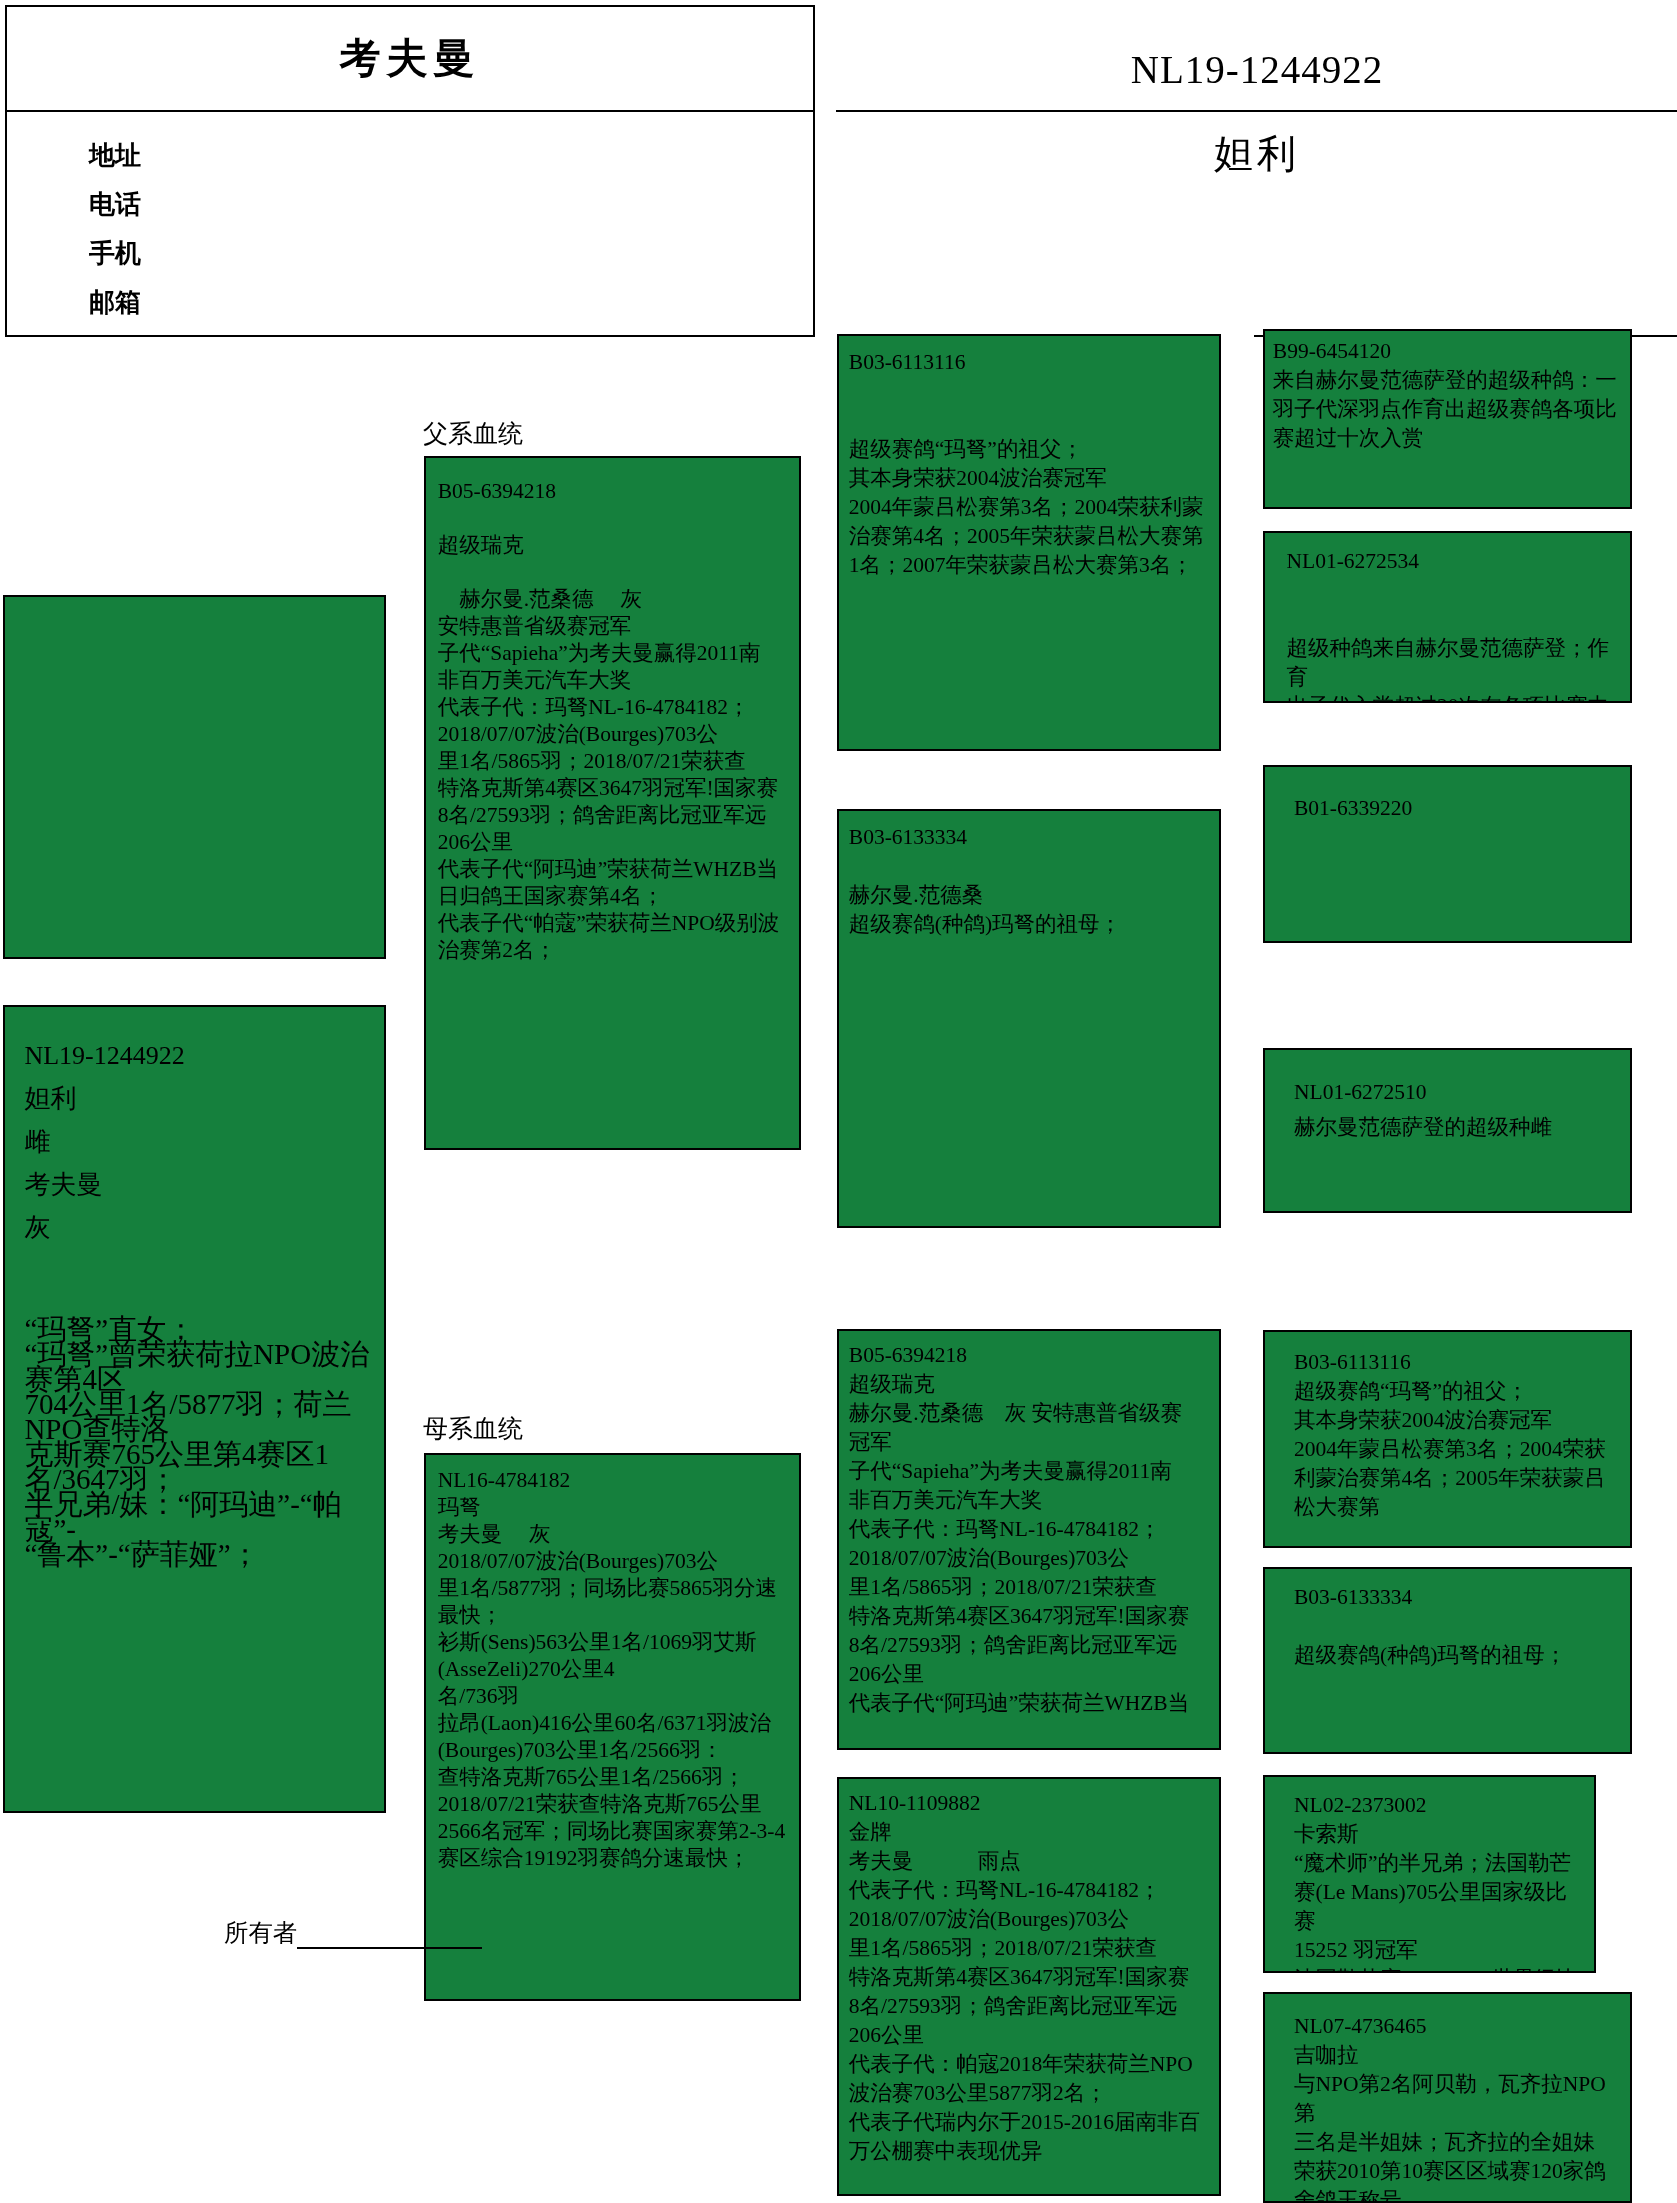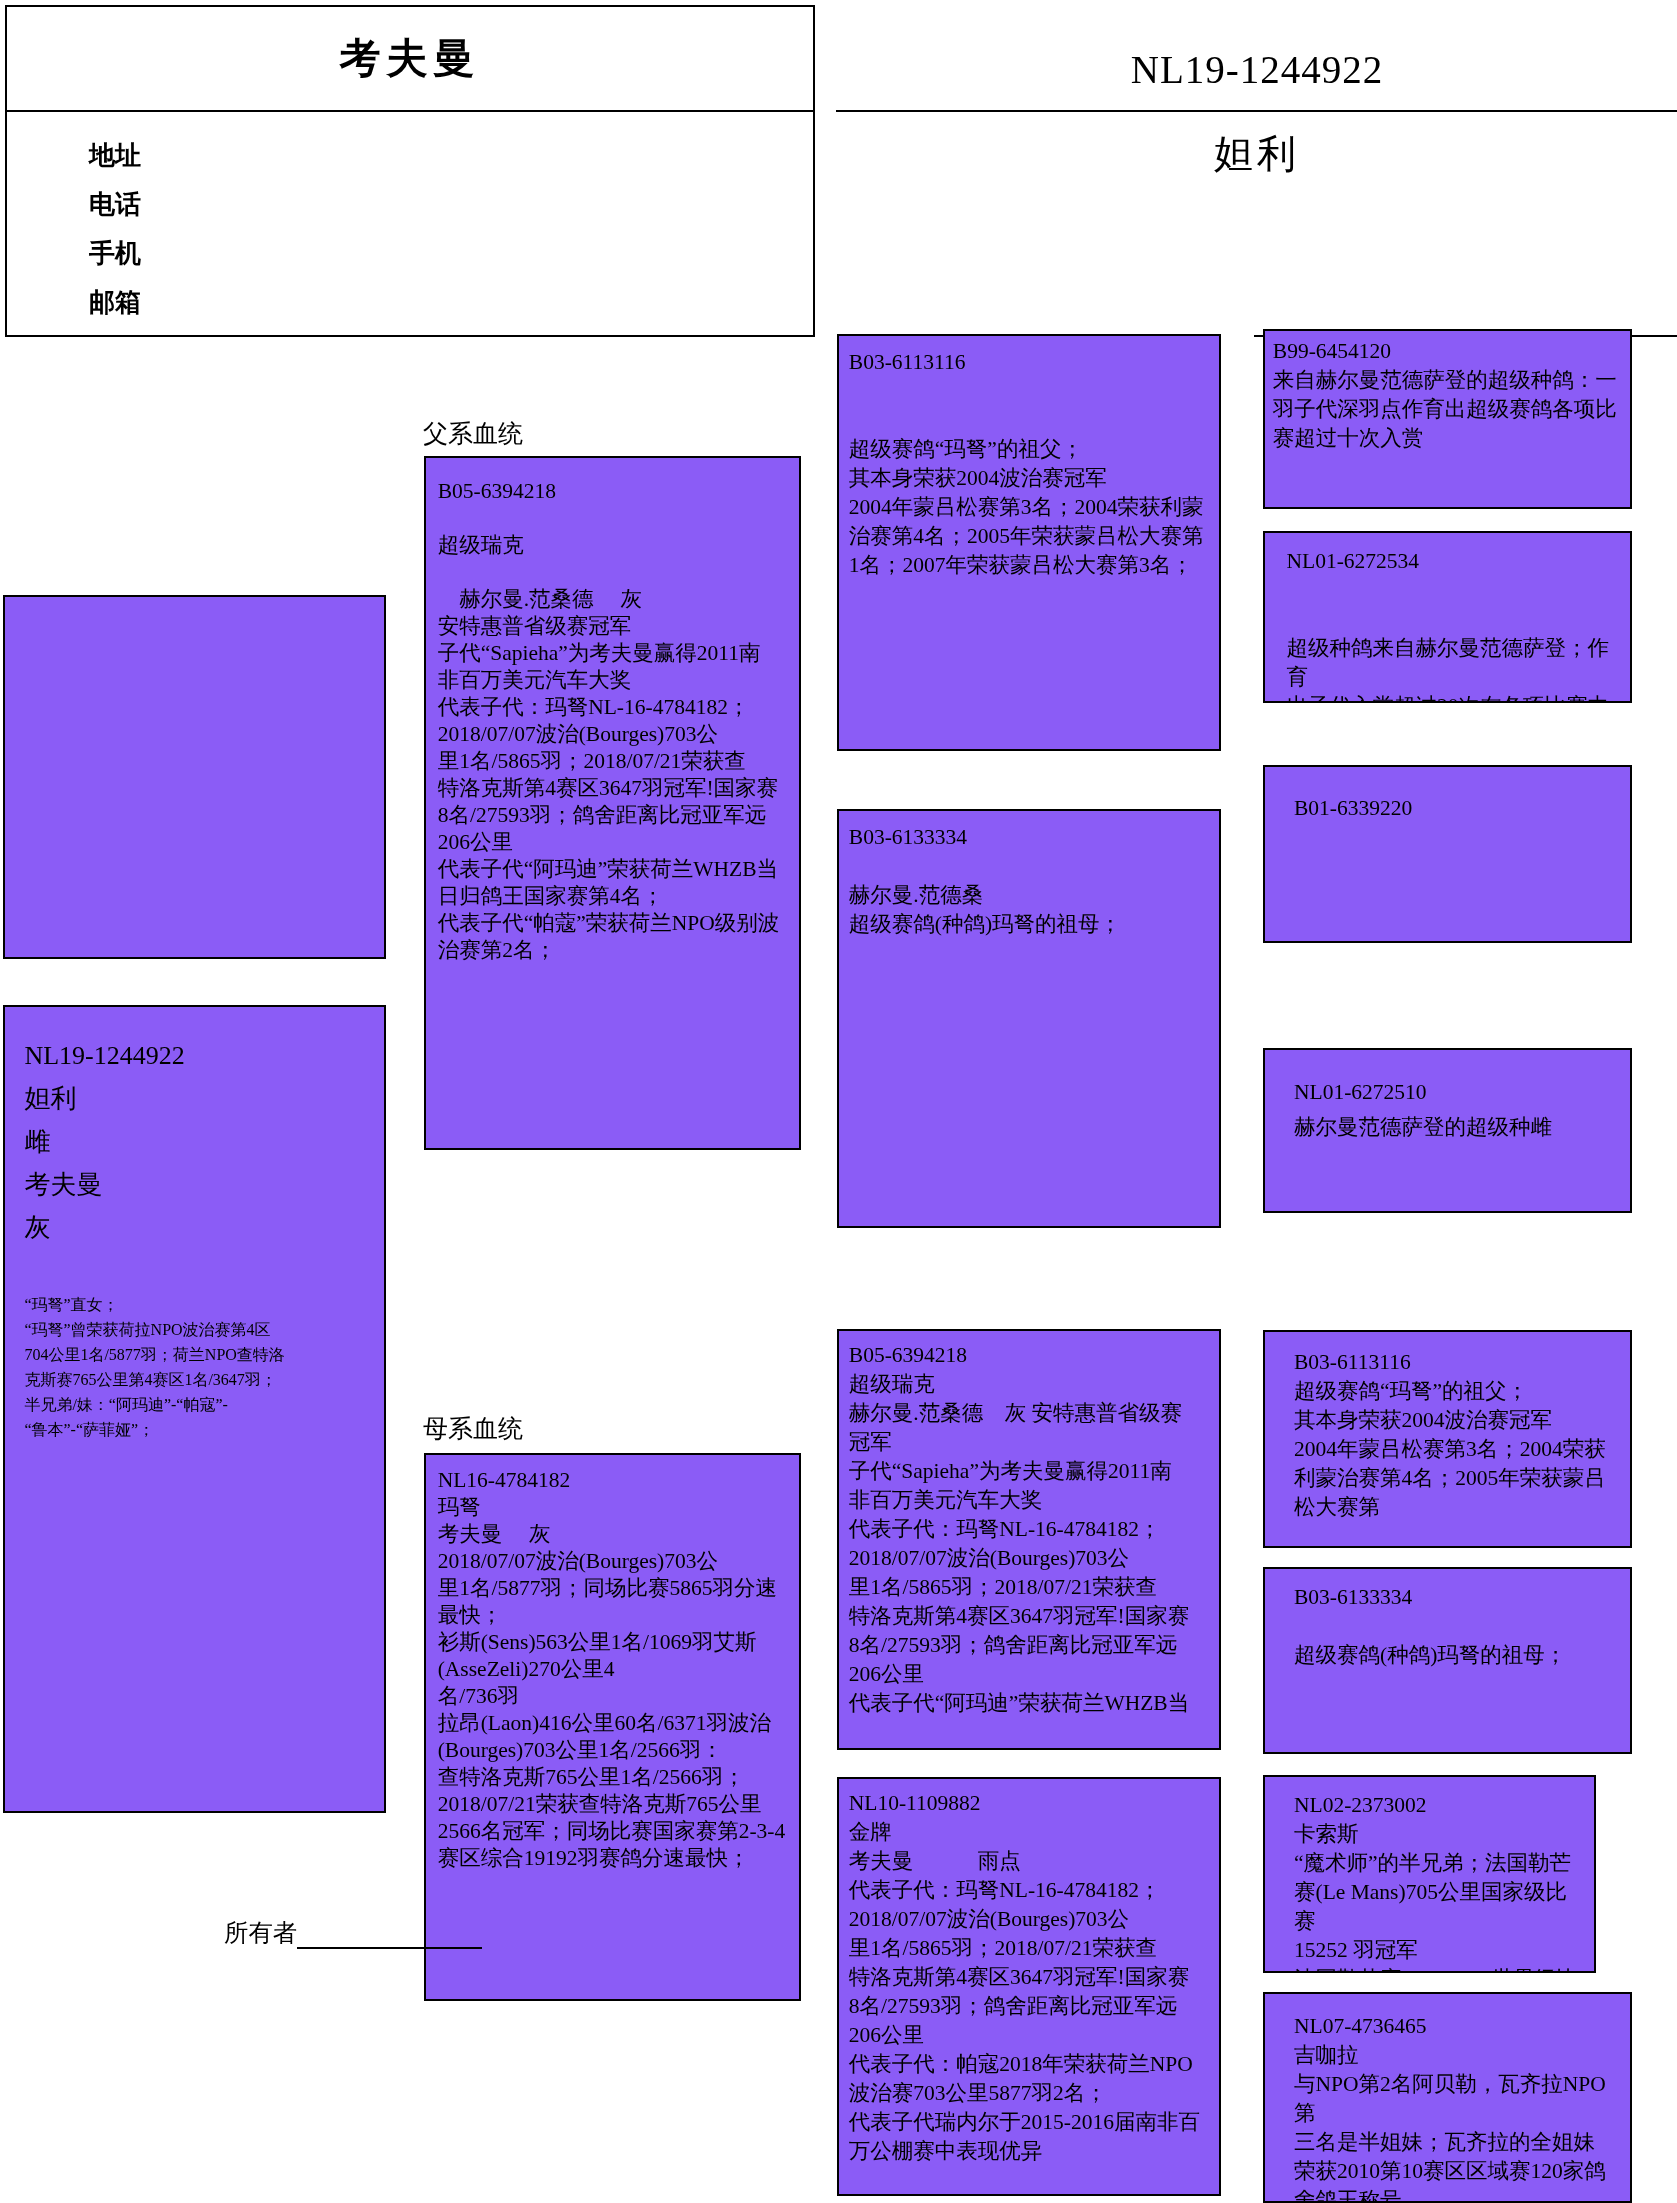--- a/index.html
+++ b/index.html
@@ -1,34 +1,34 @@
 <!DOCTYPE html>
 <html><head>
 <meta charset="utf-8">
 <style>
   html,body{margin:0;padding:0;background:#ffffff;}
   .canvas{
     position:relative;width:1677px;height:2203px;background:#ffffff;
     font-family:Liberation Serif, serif;color:#000;overflow:hidden;
   }
-  .box{position:absolute;border:2px solid #000;background:#8b5cf6;box-sizing:border-box;overflow:hidden;}
+  .box{position:absolute;border:2px solid #000;background:#15803d;box-sizing:border-box;overflow:hidden;}
   .thickbox{border-width:2.9px;}
   .btext{white-space:pre-line;font-size:21.5px;line-height:29px;color:#000;}
   .pm-text{line-height:27px;}
   .lbl{position:absolute;font-size:25px;color:#000;}
   .owner-card{position:absolute;left:4.9px;top:4.9px;width:810px;height:332px;border:2px solid #000;box-sizing:border-box;background:#fff;}
   .owner-title-row{height:103px;border-bottom:2px solid #000;display:flex;align-items:center;justify-content:center;}
   .owner-title{font-size:41px;font-weight:bold;letter-spacing:5.9px;}
   .owner-fields{padding:19.5px 0 0 82px;}
   .owner-field{font-size:26px;font-weight:bold;height:49px;line-height:49px;}
   .hdr-ring{position:absolute;left:836px;top:47px;width:842px;text-align:center;font-size:39px;letter-spacing:1px;}
   .hdr-line{position:absolute;left:836px;top:110px;width:842px;height:2px;background:#000;}
   .hdr-name{position:absolute;left:836px;top:127px;width:842px;text-align:center;font-size:39px;letter-spacing:3.9px;}
   .subject-info{white-space:pre-line;font-size:26px;line-height:43px;}
-  .subject-notes{white-space:pre-line;font-size:16px;line-height:25px;margin-top:43px;}
+  .subject-notes{white-space:pre-line;font-size:29px;line-height:25px;margin-top:68px;}
   .owner-sign{position:absolute;left:191px;top:1917px;font-size:24.4px;margin-left:33px;}
   .sign-line{display:inline-block;width:185px;border-bottom:2px solid #000;height:23.4px;vertical-align:bottom;}
   .topline{position:absolute;left:1254px;top:335px;width:423px;height:2px;background:#000;}
 </style>
 </head>
 <body>
 
 <div class="canvas">
 
   <section class="owner-card">

